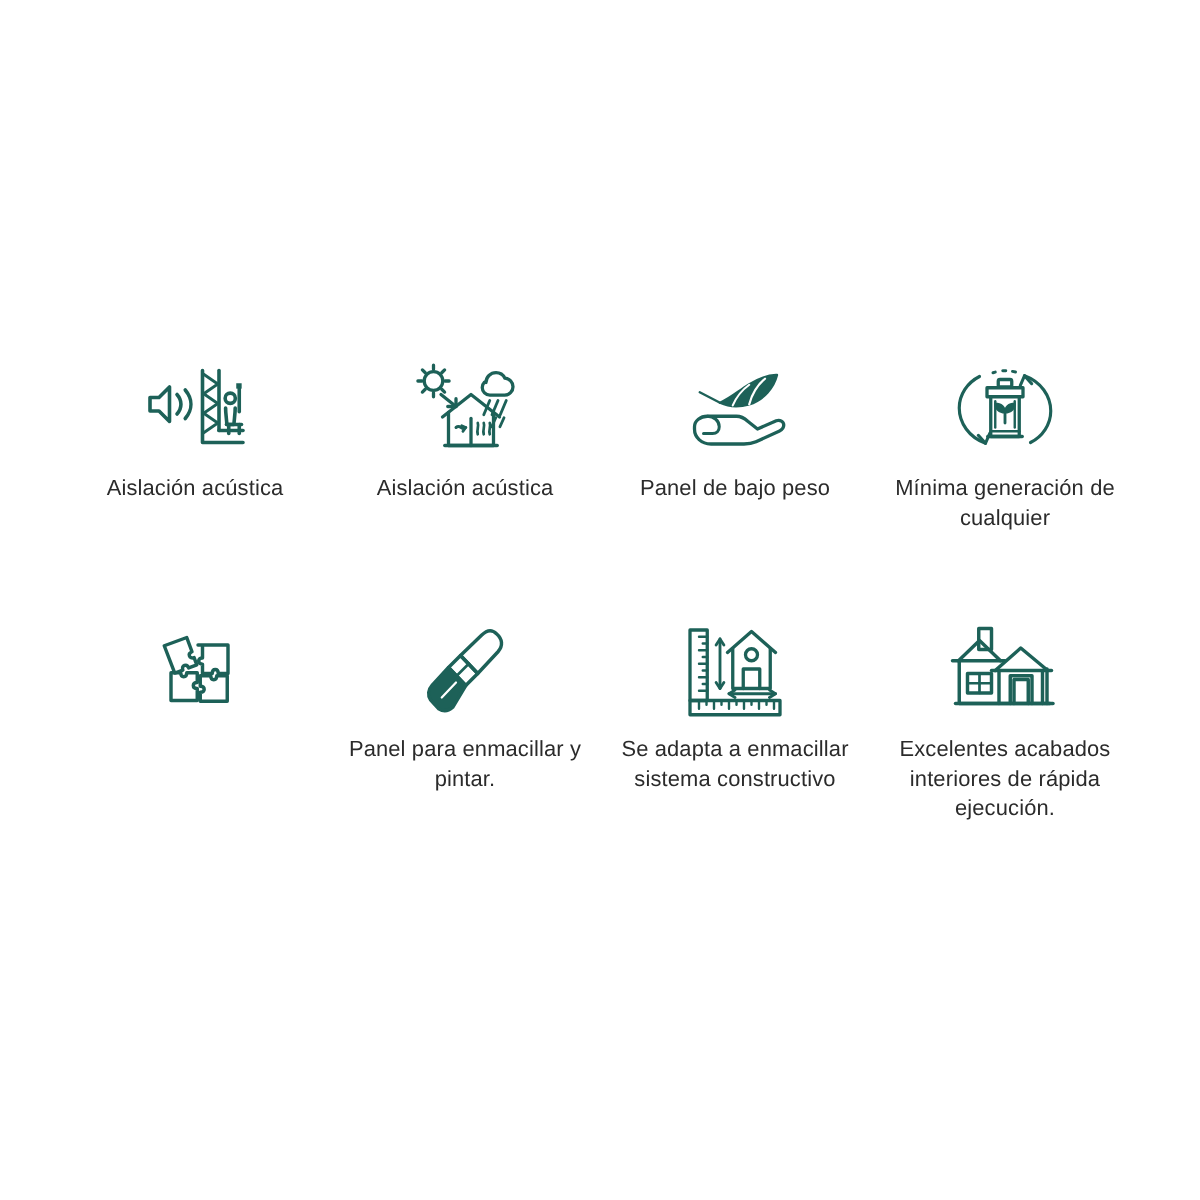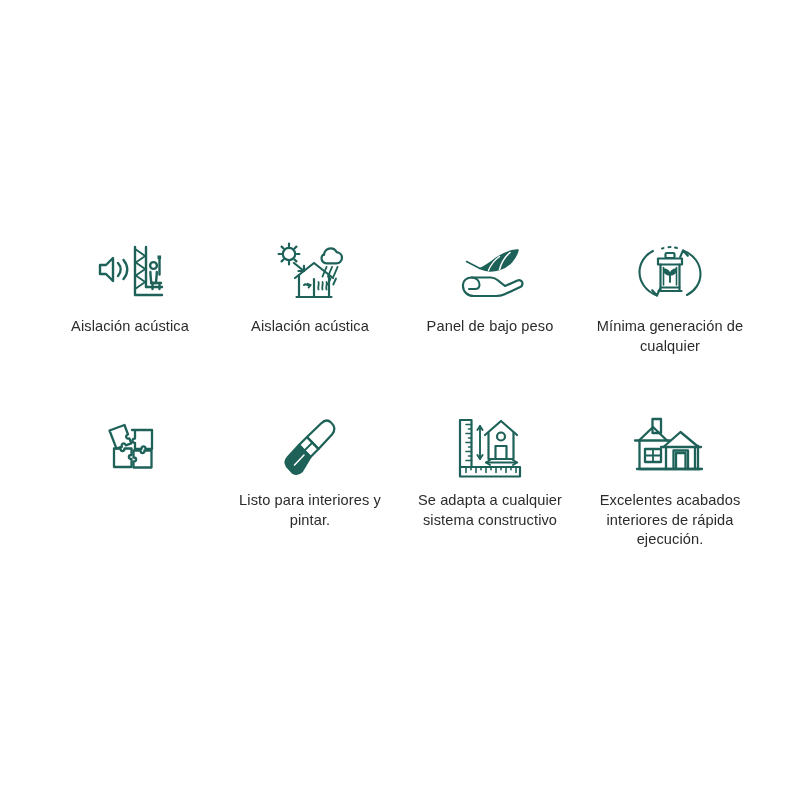--- a/index.html
+++ b/index.html
@@ -229,21 +229,21 @@
           <path d="M38.5 27.5 L30.5 35.5" stroke-width="1.8"></path>
           <path d="M34.5 23.5 L26.5 31.5" stroke-width="0"></path>
 
           <path d="M36.5 42 L25 30 L14 42 C11.5 44.8 11 48.5 13 51.5
                    L18.5 57.5 C21.5 59.5 25 59 27.8 56.5 Z" fill="#1d6158" stroke="#1d6158"></path>
 
           <path d="M30 40 L20.5 50" stroke="#ffffff" stroke-width="1.5"></path>
           <path d="M25 36.5 L16.5 45.5" stroke="#ffffff" stroke-width="0"></path>
         </svg>
       </div>
-      <div class="feature-label">Listo para interiores y pintar.</div>
+      <div class="feature-label">Panel para enmacillar y pintar.</div>
     </div>
 
     <div class="feature">
       <div class="icon-wrap">
         <svg width="72" height="64" viewBox="0 0 72 64" fill="none" stroke="#1d6158" stroke-width="2.2" stroke-linecap="round" stroke-linejoin="round">
 
           <path d="M6 5 L17.5 5 L17.5 52 L6 52 Z"></path>
 
           <path d="M17.5 9.5 L12 9.5 M17.5 14 L14.5 14 M17.5 18.5 L12 18.5
                    M17.5 23 L14.5 23 M17.5 27.5 L12 27.5 M17.5 32 L14.5 32
@@ -265,21 +265,21 @@
 
           <path d="M26 11 L26 44" stroke-width="1.9"></path>
           <path d="M26 11 L23.4 15 M26 11 L28.6 15
                    M26 44 L23.4 40 M26 44 L28.6 40" stroke-width="1.9"></path>
 
           <path d="M32 47.5 L63 47.5" stroke-width="1.9"></path>
           <path d="M32 47.5 L36 45 M32 47.5 L36 50
                    M63 47.5 L59 45 M63 47.5 L59 50" stroke-width="1.9"></path>
         </svg>
       </div>
-      <div class="feature-label">Se adapta a cualquier sistema constructivo</div>
+      <div class="feature-label">Se adapta a enmacillar sistema constructivo</div>
     </div>
 
     <div class="feature">
       <div class="icon-wrap">
         <svg width="76" height="64" viewBox="0 0 76 64" fill="none" stroke="#1d6158" stroke-width="2.3" stroke-linecap="round" stroke-linejoin="round">
 
           <path d="M20.5 4 L29 4 L29 18 L20.5 18 Z"></path>
 
           <path d="M3 25.5 L38 25.5" stroke-width="2.3"></path>
           <path d="M7 25.5 L21 12 L35 25.5"></path>

